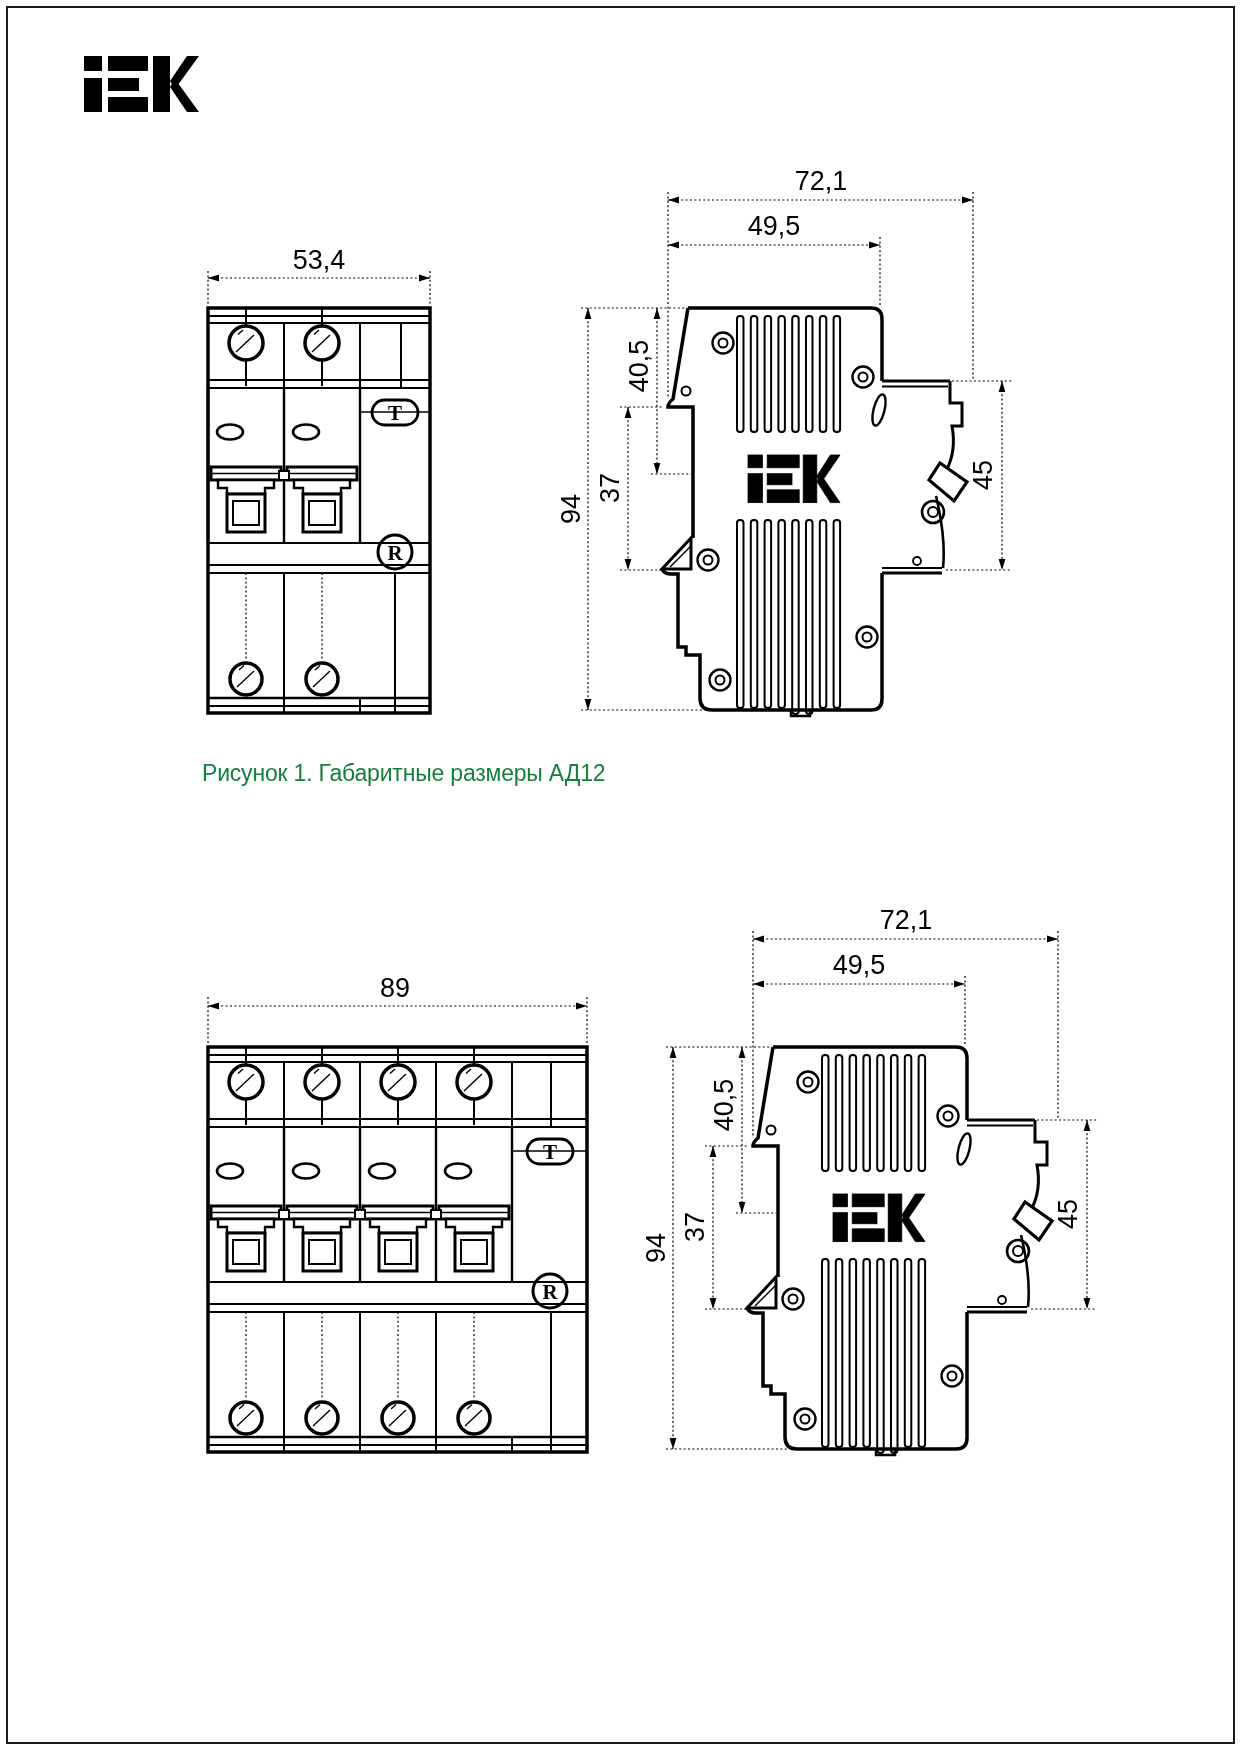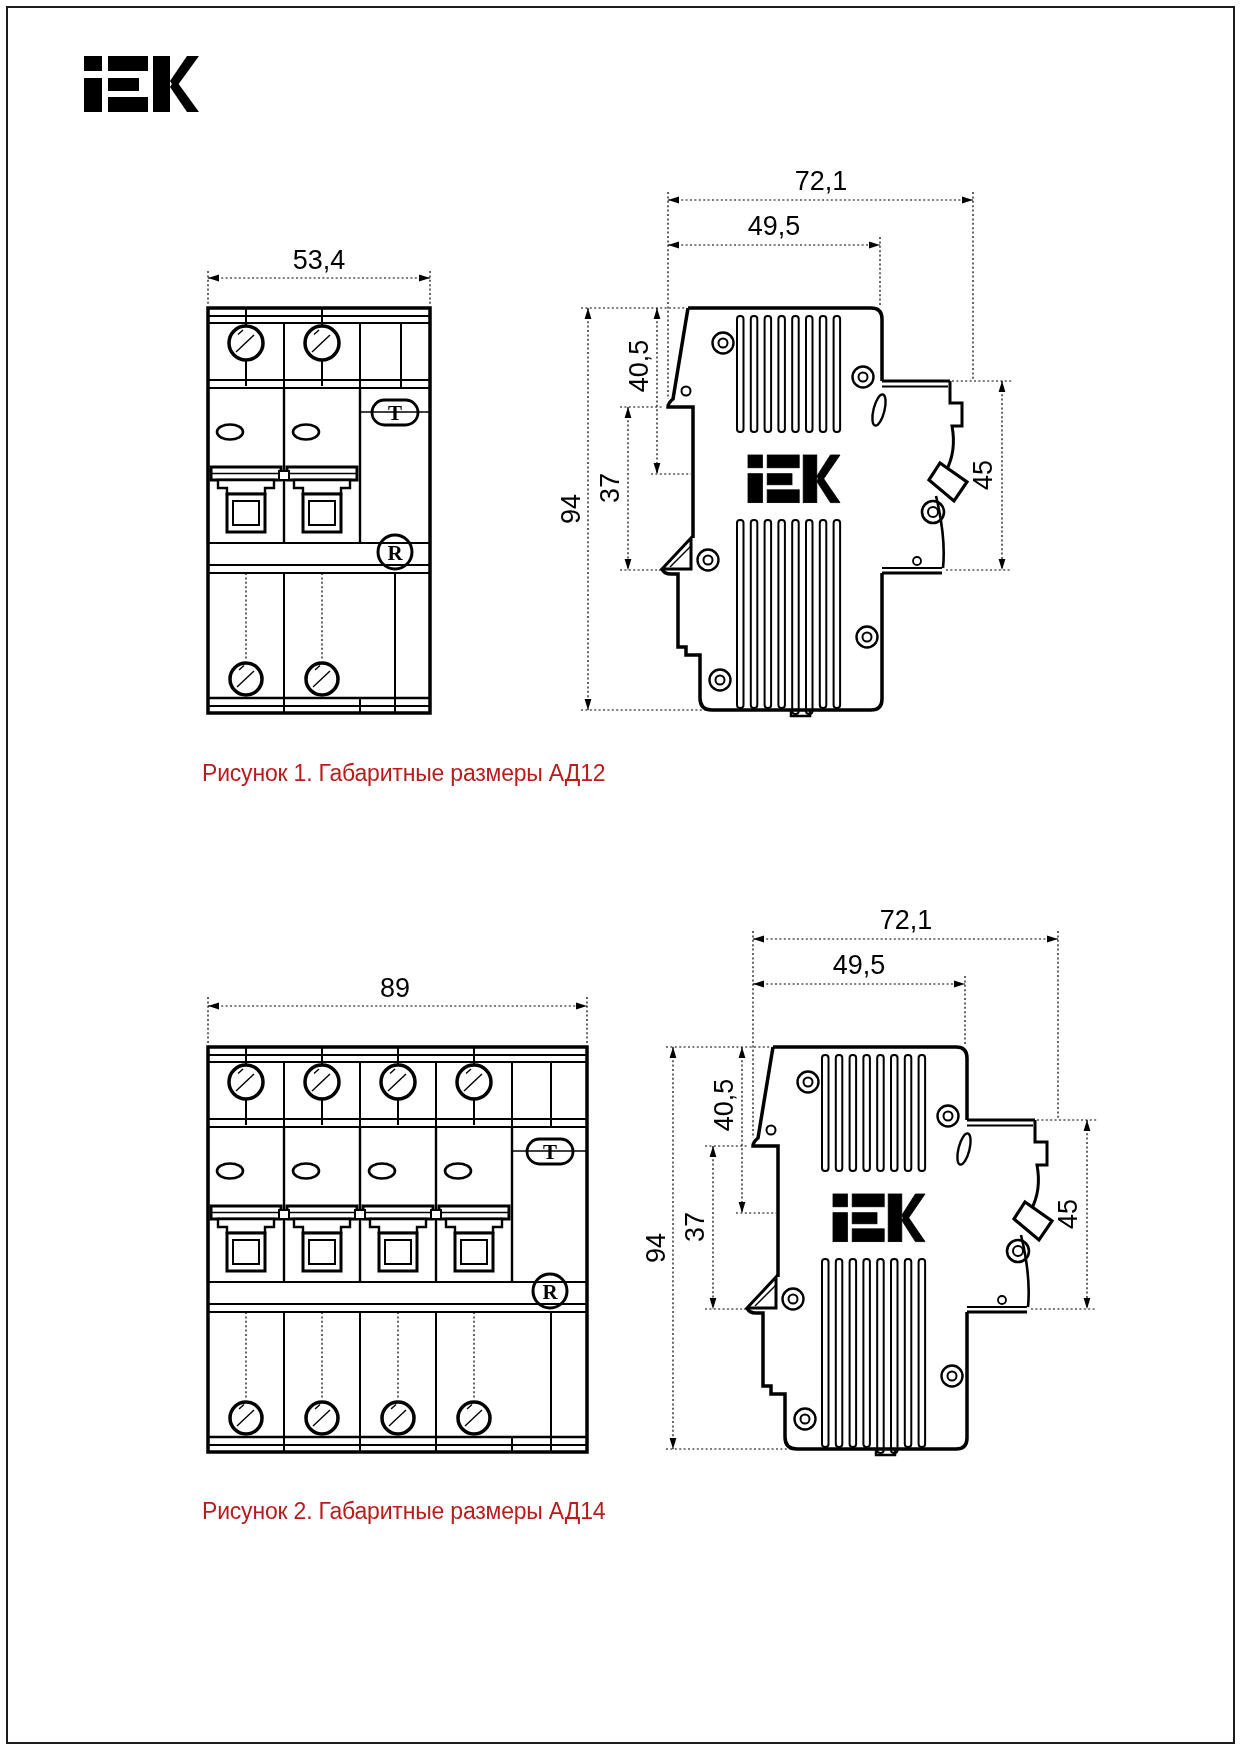--- a/index.html
+++ b/index.html
@@ -1,20 +1,20 @@
 <!DOCTYPE html>
 <html><head>
 <meta charset="utf-8">
 <style>
   html,body{margin:0;padding:0;background:#e8e8e8;}
   .page{position:relative;width:1241px;height:1750px;background:#fff;overflow:hidden;
         font-family:"Liberation Sans",sans-serif;}
   .page-border{position:absolute;inset:6px;border:2.5px solid #1c1c1c;pointer-events:none;}
   .abs{position:absolute;}
-  .caption{position:absolute;left:202px;font-size:23px;color:#b91c1c;letter-spacing:-0.2px;white-space:nowrap;}
+  .caption{position:absolute;left:202px;font-size:23px;color:#15803d;letter-spacing:-0.2px;white-space:nowrap;}
   svg{display:block;overflow:visible;}
   svg .dim{font-family:"Liberation Sans",sans-serif;font-size:27px;fill:#000;}
   svg .btn{font-family:"Liberation Serif",serif;font-size:21px;font-weight:bold;fill:#000;}
   svg .ln{stroke:#000;fill:none;}
   svg .dot{stroke:#000;fill:none;stroke-width:1.2;stroke-dasharray:2 2.4;}
   svg .arr{fill:#000;stroke:none;}
 </style>
 </head>
 <body>
 
@@ -254,14 +254,13 @@
     <use href="#side-dims"></use>
     <use href="#side-body"></use>
     <text class="dim" x="316" y="20" text-anchor="middle">72,1</text>
     <text class="dim" x="269" y="65" text-anchor="middle">49,5</text>
     <text class="dim" transform="translate(66 339) rotate(-90)" y="9" text-anchor="middle">94</text>
     <text class="dim" transform="translate(134 196) rotate(-90)" y="9" text-anchor="middle">40,5</text>
     <text class="dim" transform="translate(105 318) rotate(-90)" y="9" text-anchor="middle">37</text>
     <text class="dim" transform="translate(478 305) rotate(-90)" y="9" text-anchor="middle">45</text>
   </svg>
 
-  <div class="caption" style="top:1498px">Рисунок 2. Габаритные размеры АД14</div>
 </div>
 
 </body></html>

